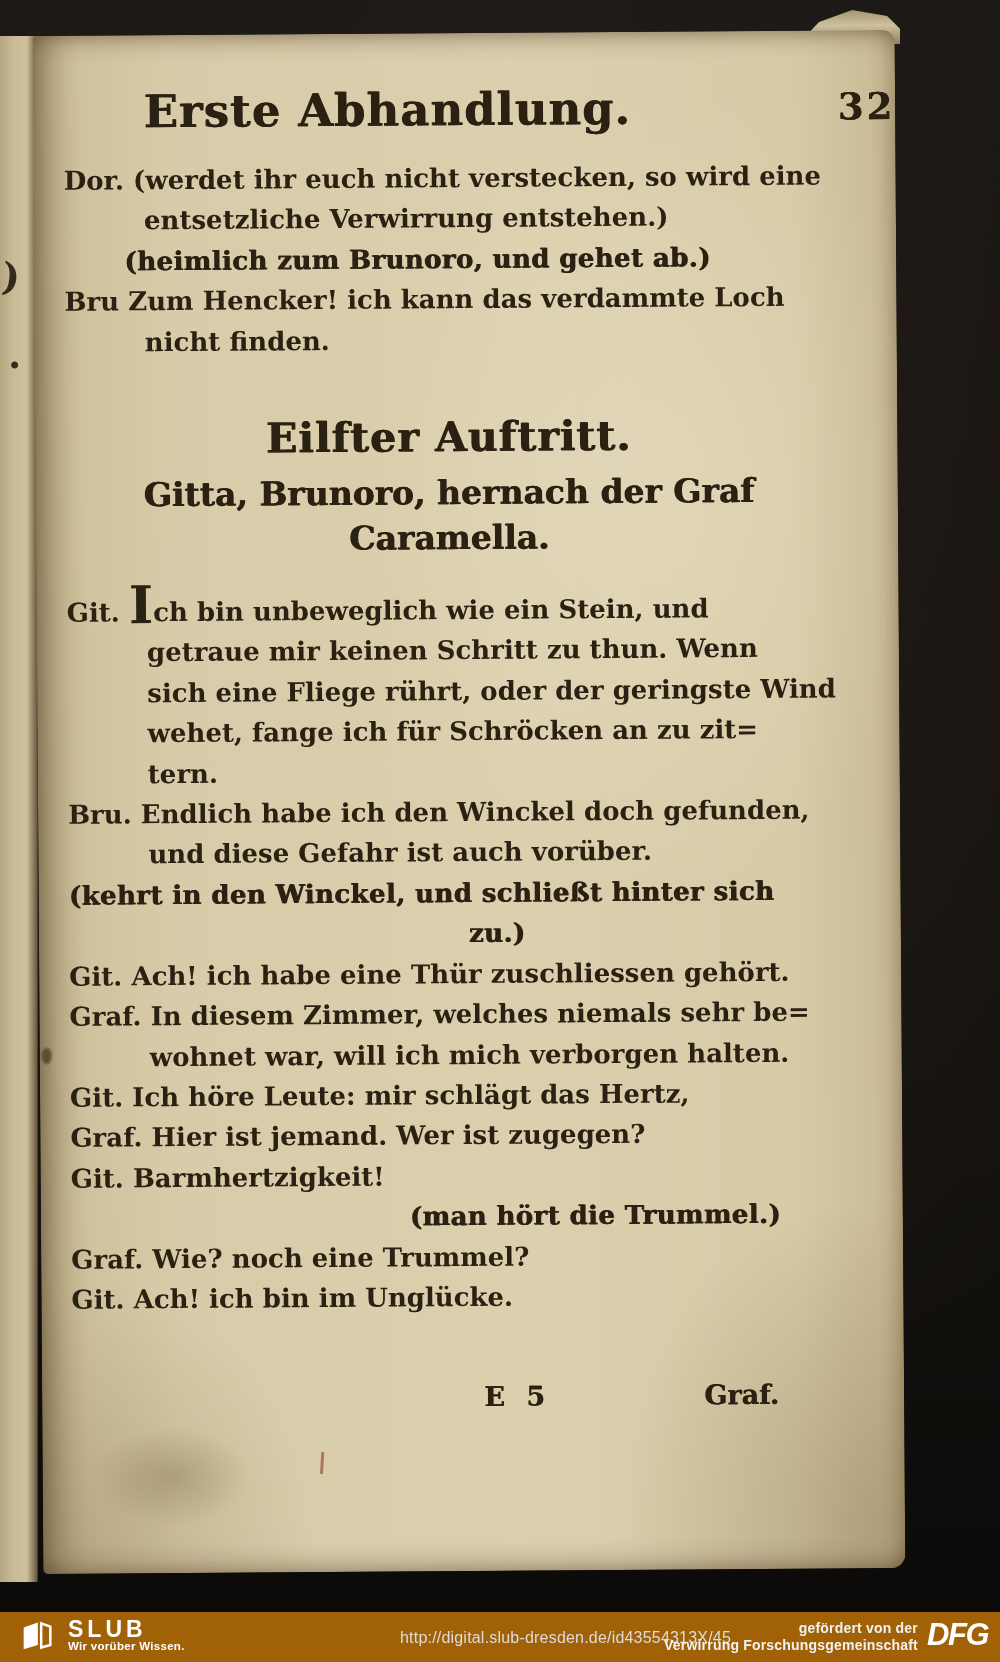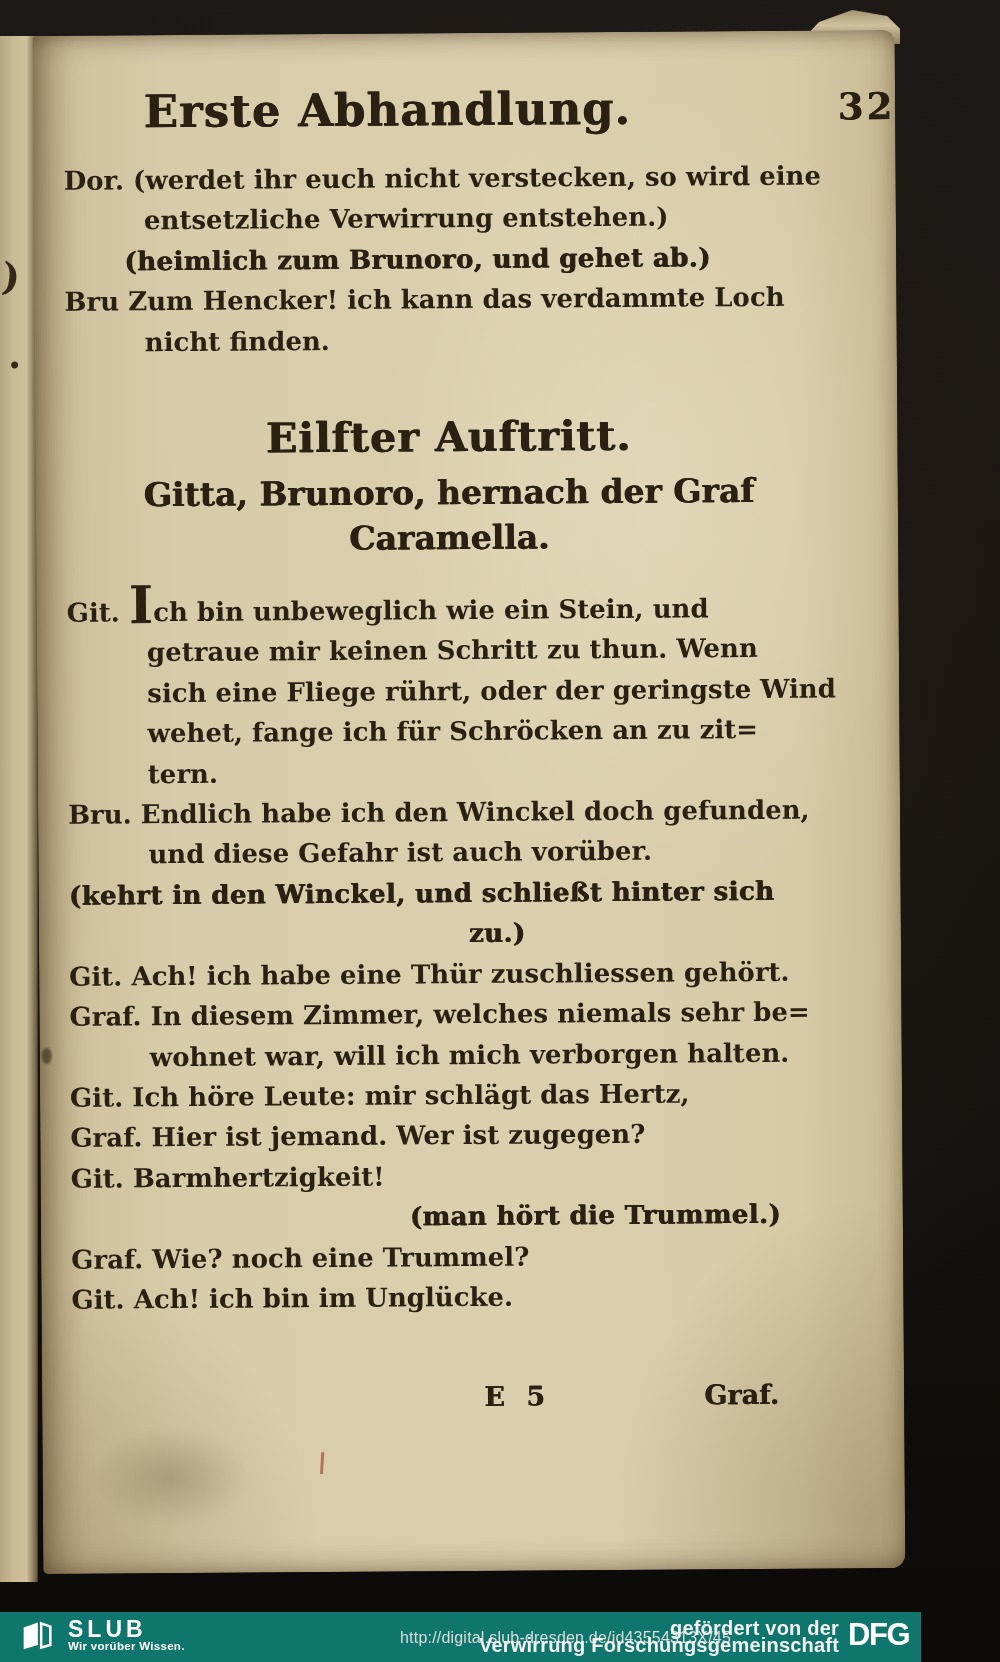--- a/index.html
+++ b/index.html
@@ -56,30 +56,30 @@
   .big-initial{font-size:52px;line-height:0;position:relative;top:2px;letter-spacing:0;}
   .sig-row{position:relative;height:42px;margin-top:64px;font-size:27px;}
   .sig-mark{position:absolute;left:412px;letter-spacing:6px;text-shadow:.5px 0 0 currentColor;}
   .catchword{position:absolute;left:632px;text-shadow:.5px 0 0 currentColor;}
   
   .ghost-smudge{position:absolute;left:48px;top:1392px;width:160px;height:100px;border-radius:50%;
     background:radial-gradient(closest-side, rgba(122,106,74,.38), rgba(122,106,74,0));filter:blur(2px);}
   .red-speck{position:absolute;left:278px;top:1418px;width:3px;height:22px;background:rgba(150,42,30,.55);transform:rotate(4deg);}
   .ink-blot{position:absolute;left:2px;top:1012px;width:10px;height:16px;border-radius:50%;background:rgba(40,30,16,.55);filter:blur(1px);}
   
-  .footer{position:absolute;left:0;bottom:0;width:921px;height:50px;background:#0f766e;
+  .footer{position:absolute;left:0;bottom:0;width:1000px;height:50px;background:#a16207;
     font-family:"Liberation Sans", sans-serif;}
   .slub-block{position:absolute;left:20px;top:6px;display:flex;align-items:flex-start;}
   .slub-icon{width:34px;height:30px;margin-top:2px;}
   .slub-text{margin-left:14px;}
   .slub-name{color:#ffffff;font-weight:bold;font-size:23px;line-height:22px;letter-spacing:4px;}
   .slub-tag{color:#ffffff;font-weight:bold;font-size:11.5px;line-height:13px;letter-spacing:.3px;}
   .footer-url{position:absolute;left:400px;top:17px;font-size:16px;color:#dcdcdc;letter-spacing:.2px;}
-  .funding{position:absolute;right:82px;top:8px;text-align:right;color:#f2f2f2;font-weight:bold;font-size:20px;line-height:17px;letter-spacing:.2px;}
-  .dfg-logo{position:absolute;right:12px;top:5px;color:#ffffff;font-weight:bold;font-size:31px;letter-spacing:-1.5px;margin-left:32px;}
+  .funding{position:absolute;right:82px;top:8px;text-align:right;color:#f2f2f2;font-weight:bold;font-size:14px;line-height:17px;letter-spacing:.2px;}
+  .dfg-logo{position:absolute;right:12px;top:5px;color:#ffffff;font-weight:bold;font-style:italic;font-size:31px;letter-spacing:-1.5px;margin-left:32px;}
 </style>
 </head>
 <body>
 
 <div class="corner-stack"></div>
 
 <div class="left-fragment">
   <span class="frag-mark frag-paren">)</span>
   <span class="frag-mark frag-dot">.</span>
 </div>

